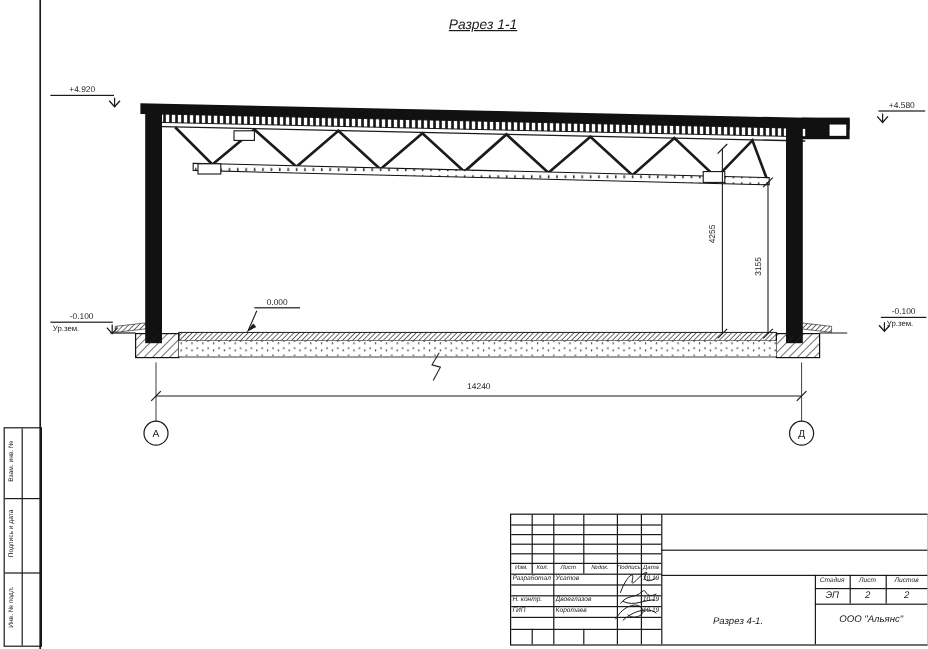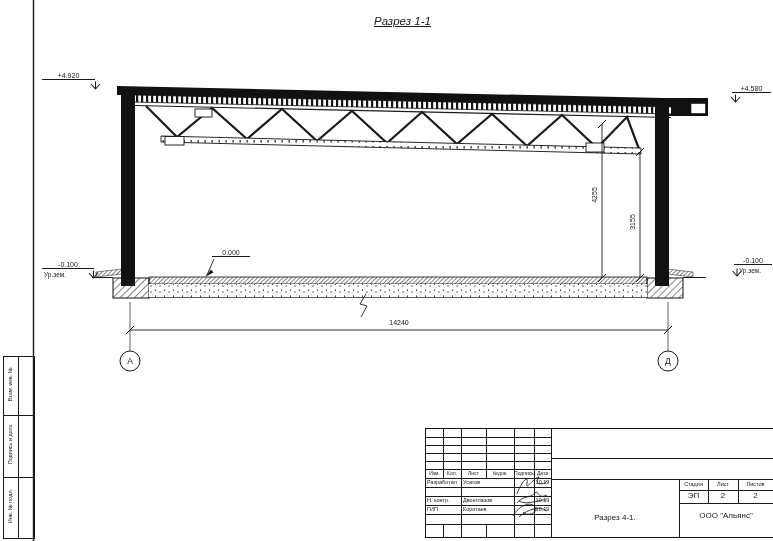--- a/index.html
+++ b/index.html
@@ -1,18 +1,18 @@
 <!DOCTYPE html>
 <html><head>
 <meta charset="utf-8">
 <style>
   html,body{margin:0;padding:0;background:#fff;}
   #page{position:relative;width:773px;height:541px;background:#fff;overflow:hidden;
         font-family:"Liberation Sans",sans-serif;color:#1a1a1a;padding-left:28px;}
-  .abs{position:absolute;}
+  .abs{position:absolute;font-style:italic;}
   .hl{position:absolute;height:1px;background:#1a1a1a;}
   .vl{position:absolute;width:1px;background:#1a1a1a;}
   .txt{position:absolute;color:#1a1a1a;white-space:nowrap;}
   .c{text-align:center;}
   .ul{border-bottom:1px solid #1a1a1a;}
   .vtxt{position:absolute;transform:rotate(-90deg);transform-origin:0 0;
         font-size:5.5px;text-align:center;line-height:13px;white-space:nowrap;}
   .dim{font-size:7px;}
   .elev{font-size:7px;}
   .vdim{position:absolute;transform:rotate(-90deg);transform-origin:0 0;

